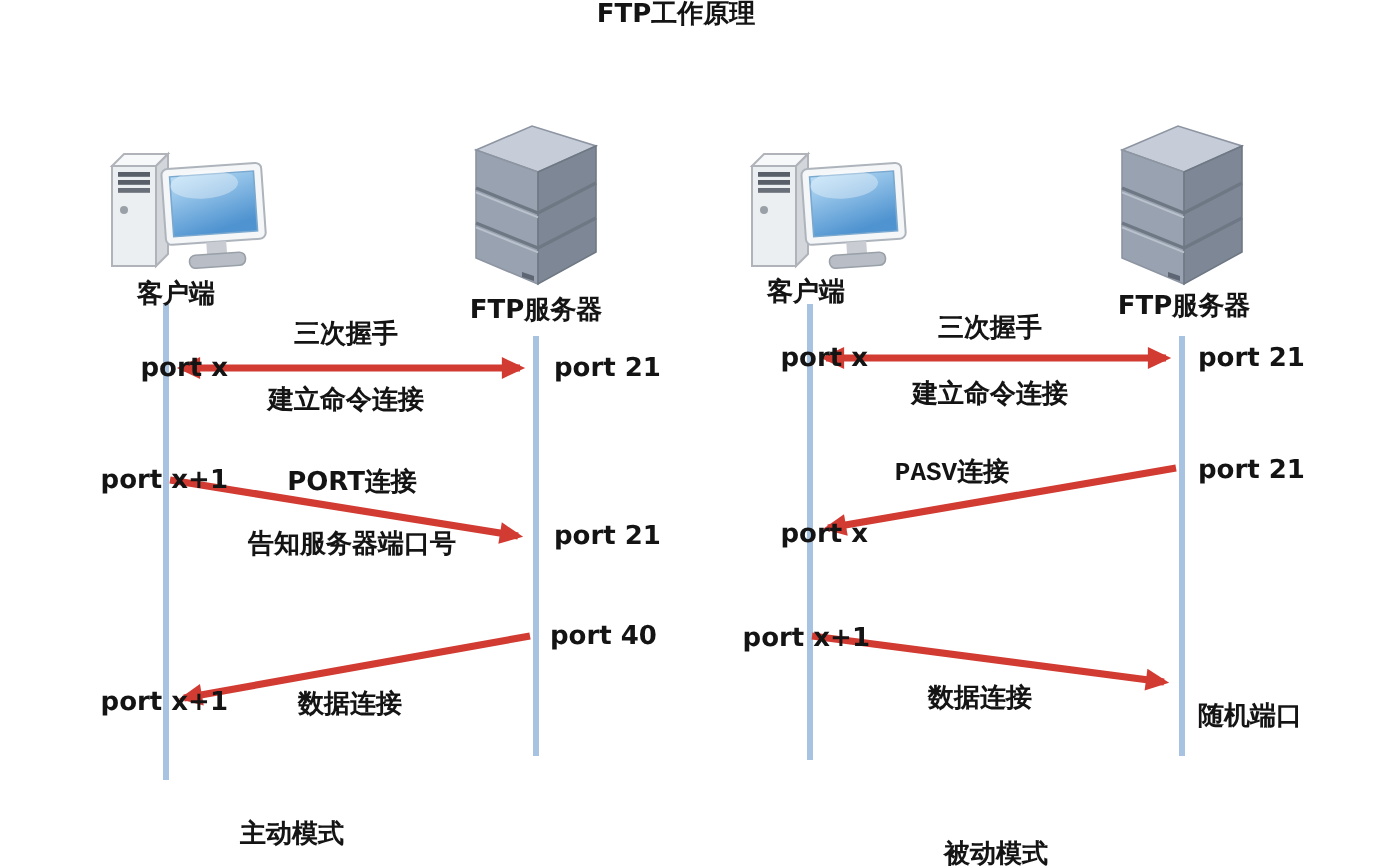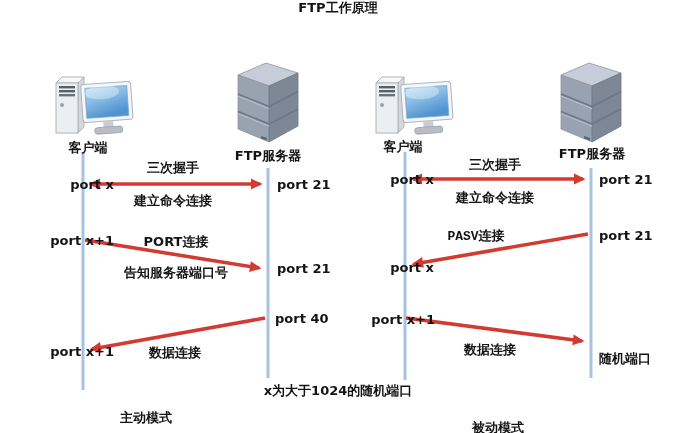--- a/index.html
+++ b/index.html
@@ -109,17 +109,16 @@
   <div class="lbl" style="left:599px; top:172px;">port 21</div>
 
   <div class="lbl center" style="left:416px; top:229px; width:120px;font-family:Liberation Mono, monospace;">PASV连接</div>
   <div class="lbl" style="left:599px; top:228px;">port 21</div>
   <div class="lbl rightal" style="left:328px; top:260px; width:70px;">port x</div>
 
   <div class="lbl rightal" style="left:329px; top:312px; width:70px;">port x+1</div>
   <div class="lbl" style="left:599px; top:335px;margin-top:16px;">随机端口</div>
   <div class="lbl center" style="left:430px; top:342px; width:120px;">数据连接</div>
 
-  <div class="lbl center" style="left:238px; top:383px; width:200px;">x为大于1024的随机端口</div>
   <div class="lbl center" style="left:96px; top:410px; width:100px;">主动模式</div>
   <div class="lbl center" style="left:448px; top:420px; width:100px;">被动模式</div>
 
 </div>
 
 </body></html>

